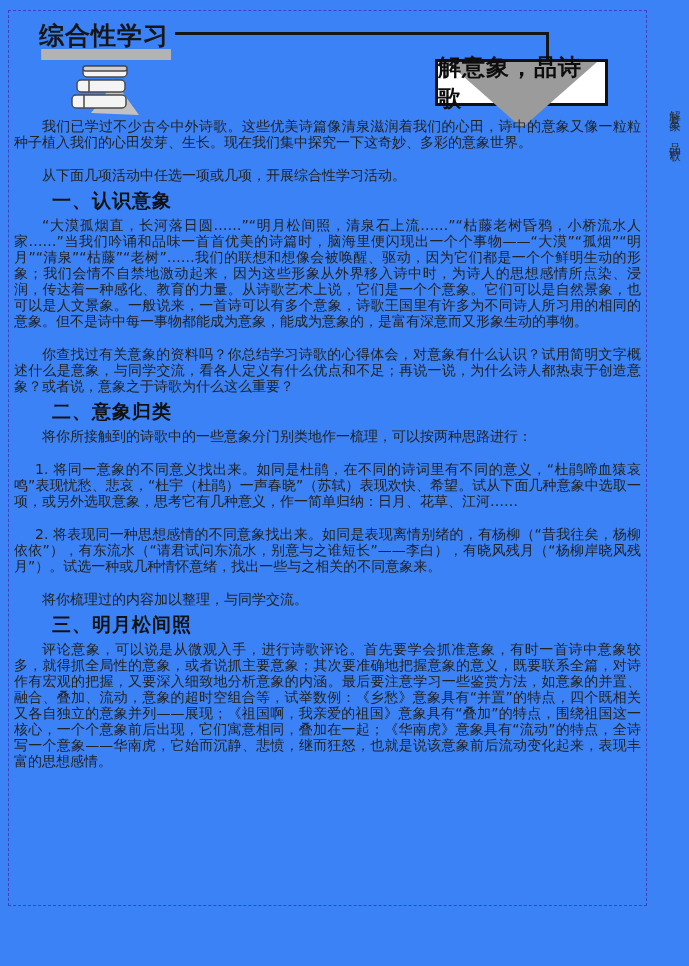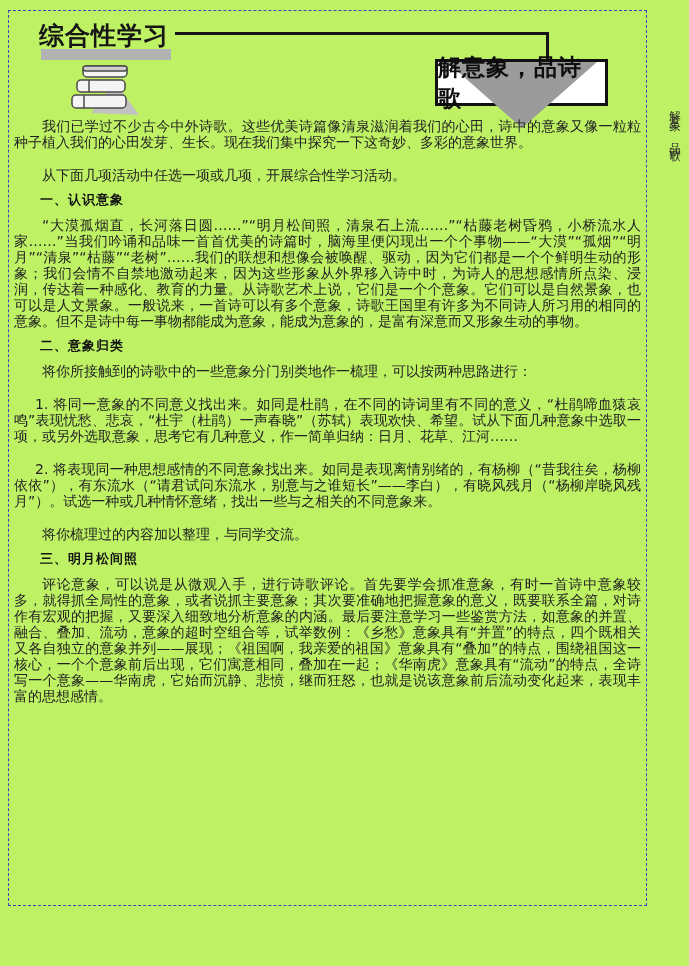--- a/index.html
+++ b/index.html
@@ -1,19 +1,19 @@
 <!DOCTYPE html>
 <html><head>
 <meta charset="utf-8">
 <style>
   * { margin:0; padding:0; box-sizing:border-box; }
   html,body { background:#ffffff; }
   .page {
     position:relative; width:689px; height:966px;
-    background:#bef264; overflow:hidden;
+    background:#3b82f6; overflow:hidden;
     font-family:"DejaVu Sans", sans-serif;
     color:#1f1f1f;
   }
   .frame {
     position:absolute; left:8px; top:10px; width:639px; height:896px;
     border:1px dashed #4040c4;
   }
   
   .section-label {
     position:absolute; left:30px; top:8px;
@@ -47,21 +47,21 @@
   .books { position:absolute; left:56px; top:50px; }
   
   .content {
     position:absolute; left:5px; top:107px; width:627px;
     font-size:14px; line-height:16px; text-align:justify; color:#222;
   }
   .content p { text-indent:2em; }
   .content p + p { margin-top:17px; }
   .content p.numbered { text-indent:1.5em; }
   .content h2 {
-    font-size:13px; font-weight:bold; color:#111;
+    font-size:19px; font-weight:bold; color:#111;
     margin:9px 0 9px; text-indent:2em; letter-spacing:1px;
   }
   
   .side-label {
     position:absolute; left:667px; top:101px;
     writing-mode:vertical-rl; text-orientation:upright;
     font-size:11.5px; letter-spacing:5px; color:#2a2a2a;
   }
   .page-number {
     position:absolute; left:601px; top:970px;
@@ -97,20 +97,21 @@
       </svg>
       <div class="banner-text">解意象，品诗歌</div>
     </div>
 
     <div class="content">
       <p>我们已学过不少古今中外诗歌。这些优美诗篇像清泉滋润着我们的心田，诗中的意象又像一粒粒种子植入我们的心田发芽、生长。现在我们集中探究一下这奇妙、多彩的意象世界。</p>
       <p>从下面几项活动中任选一项或几项，开展综合性学习活动。</p>
 
       <h2>一、认识意象</h2>
       <p>“大漠孤烟直，长河落日圆……”“明月松间照，清泉石上流……”“枯藤老树昏鸦，小桥流水人家……”当我们吟诵和品味一首首优美的诗篇时，脑海里便闪现出一个个事物——“大漠”“孤烟”“明月”“清泉”“枯藤”“老树”……我们的联想和想像会被唤醒、驱动，因为它们都是一个个鲜明生动的形象；我们会情不自禁地激动起来，因为这些形象从外界移入诗中时，为诗人的思想感情所点染、浸润，传达着一种感化、教育的力量。从诗歌艺术上说，它们是一个个意象。它们可以是自然景象，也可以是人文景象。一般说来，一首诗可以有多个意象，诗歌王国里有许多为不同诗人所习用的相同的意象。但不是诗中每一事物都能成为意象，能成为意象的，是富有深意而又形象生动的事物。</p>
+      <p>你查找过有关意象的资料吗？你总结学习诗歌的心得体会，对意象有什么认识？试用简明文字概述什么是意象，与同学交流，看各人定义有什么优点和不足；再说一说，为什么诗人都热衷于创造意象？或者说，意象之于诗歌为什么这么重要？</p>
 
       <h2>二、意象归类</h2>
       <p>将你所接触到的诗歌中的一些意象分门别类地作一梳理，可以按两种思路进行：</p>
       <p class="numbered">1. 将同一意象的不同意义找出来。如同是杜鹃，在不同的诗词里有不同的意义，“杜鹃啼血猿哀鸣”表现忧愁、悲哀，“杜宇（杜鹃）一声春晓”（苏轼）表现欢快、希望。试从下面几种意象中选取一项，或另外选取意象，思考它有几种意义，作一简单归纳：日月、花草、江河……</p>
       <p class="numbered">2. 将表现同一种思想感情的不同意象找出来。如同是表现离情别绪的，有杨柳（“昔我往矣，杨柳依依”），有东流水（“请君试问东流水，别意与之谁短长”——李白），有晓风残月（“杨柳岸晓风残月”）。试选一种或几种情怀意绪，找出一些与之相关的不同意象来。</p>
       <p>将你梳理过的内容加以整理，与同学交流。</p>
 
       <h2>三、明月松间照</h2>
       <p>评论意象，可以说是从微观入手，进行诗歌评论。首先要学会抓准意象，有时一首诗中意象较多，就得抓全局性的意象，或者说抓主要意象；其次要准确地把握意象的意义，既要联系全篇，对诗作有宏观的把握，又要深入细致地分析意象的内涵。最后要注意学习一些鉴赏方法，如意象的并置、融合、叠加、流动，意象的超时空组合等，试举数例：《乡愁》意象具有“并置”的特点，四个既相关又各自独立的意象并列——展现；《祖国啊，我亲爱的祖国》意象具有“叠加”的特点，围绕祖国这一核心，一个个意象前后出现，它们寓意相同，叠加在一起；《华南虎》意象具有“流动”的特点，全诗写一个意象——华南虎，它始而沉静、悲愤，继而狂怒，也就是说该意象前后流动变化起来，表现丰富的思想感情。</p>
     </div>

